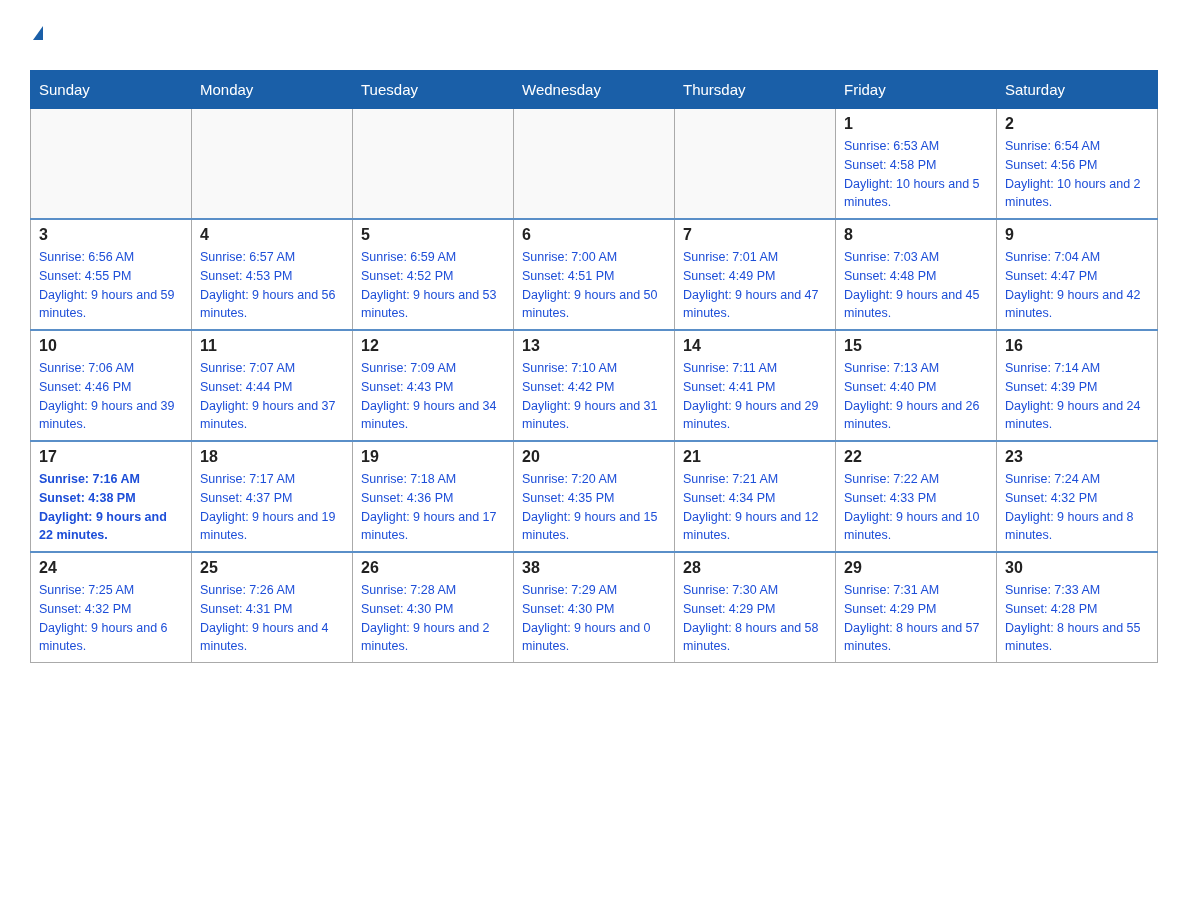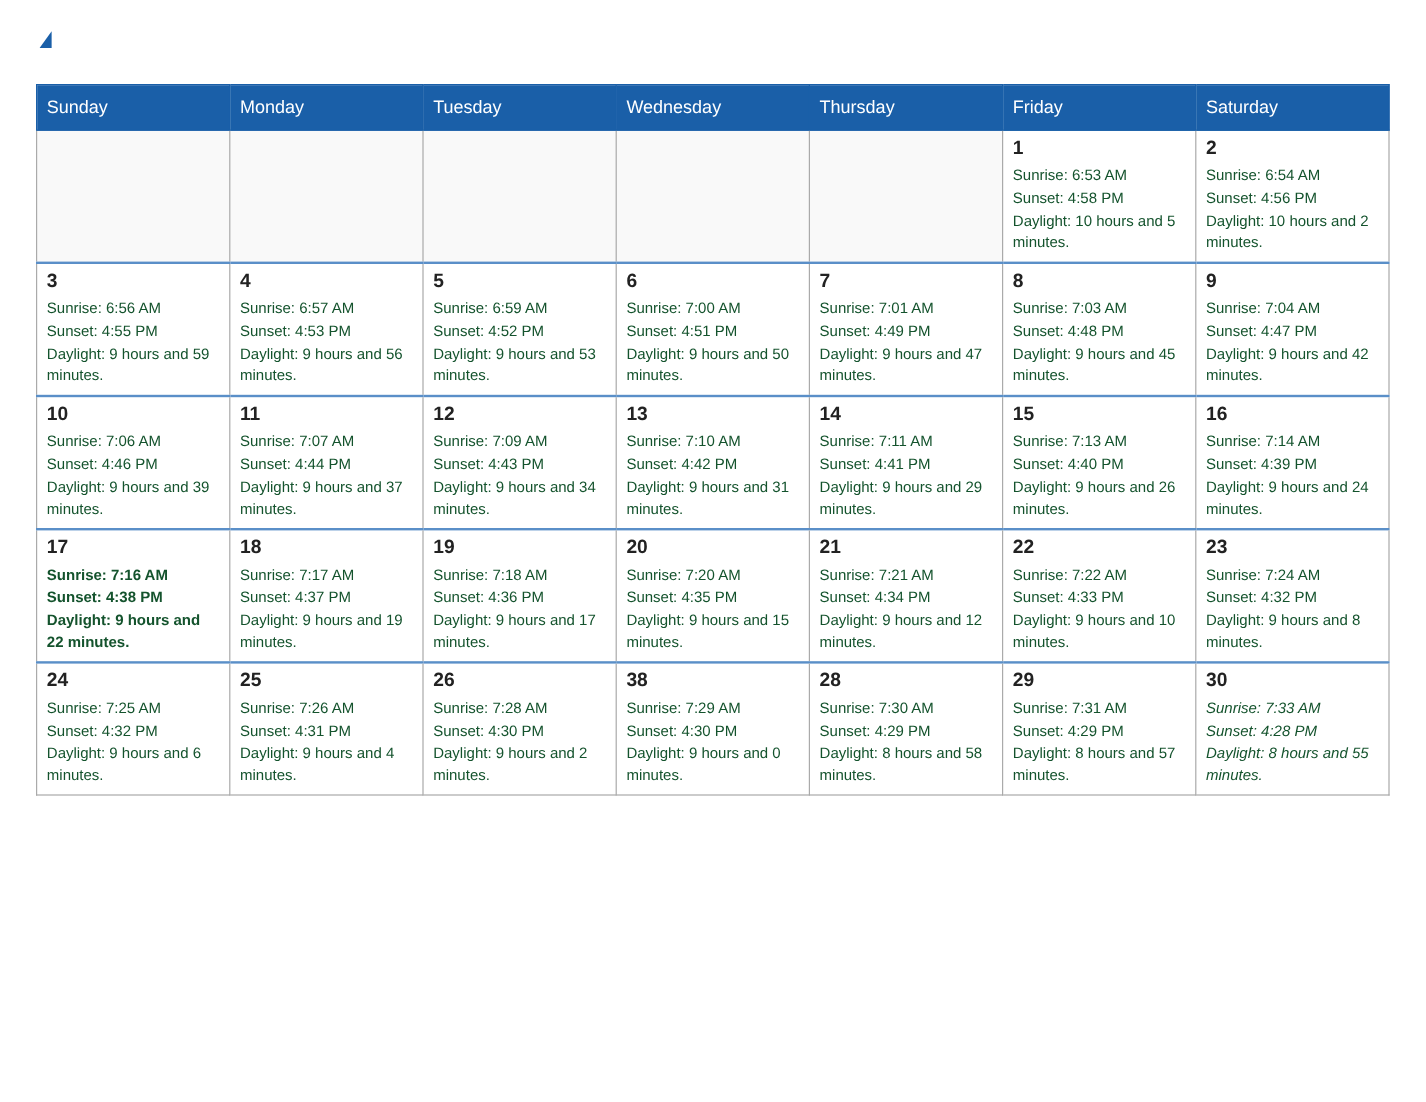--- a/index.html
+++ b/index.html
@@ -87,21 +87,21 @@
     }
     .day-number {
       font-size: 16px;
       font-weight: bold;
       color: #222;
       display: block;
       margin-bottom: 4px;
     }
     .day-info {
       font-size: 12.5px;
-      color: #14532d;
+      color: #1d4ed8;
       line-height: 1.5;
     }
     .calendar tbody tr td {
       border-top: 2px solid #5a8fc8;
     }
     .calendar tbody tr:first-child td {
       border-top: none;
     }
   </style>
 </head>
@@ -317,19 +317,19 @@
 Daylight: 8 hours and 58 minutes.</div>
         </td>
         <td>
           <span class="day-number">29</span>
           <div class="day-info" style="white-space: pre-line;">Sunrise: 7:31 AM
 Sunset: 4:29 PM
 Daylight: 8 hours and 57 minutes.</div>
         </td>
         <td>
           <span class="day-number">30</span>
-          <div class="day-info" style="white-space: pre-line; font-style: italic;">Sunrise: 7:33 AM
+          <div class="day-info" style="white-space: pre-line;">Sunrise: 7:33 AM
 Sunset: 4:28 PM
 Daylight: 8 hours and 55 minutes.</div>
         </td>
       </tr>
     </tbody>
 </table>
 
 </body></html>

